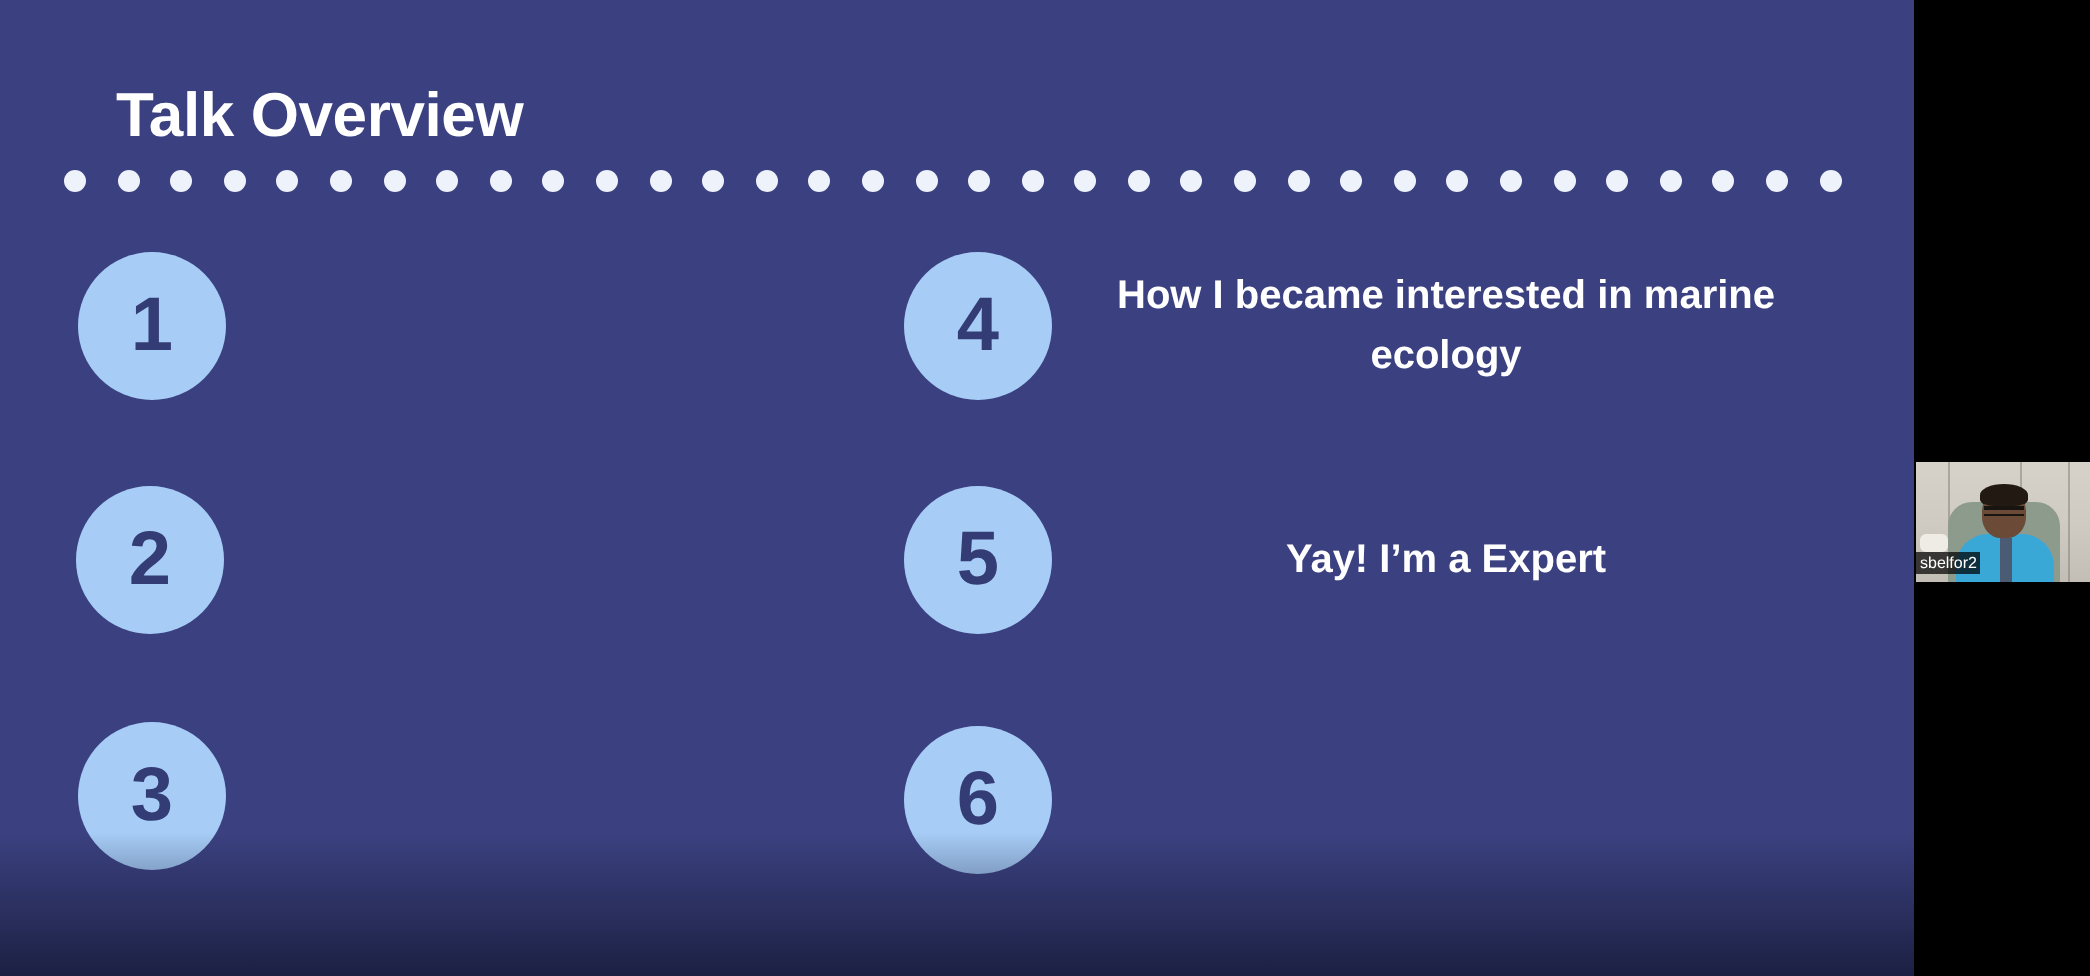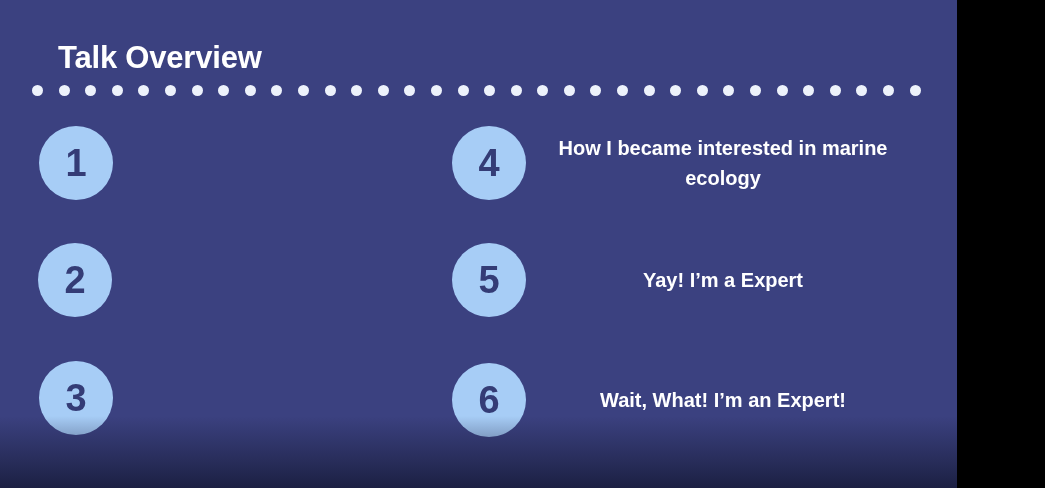--- a/index.html
+++ b/index.html
@@ -299,20 +299,34 @@
       <div class="agenda-label">How I became interested in marine ecology</div>
     </div>
 
     <div class="agenda-item" id="item-5">
       <div class="agenda-badge">5</div>
       <div class="agenda-label">Yay! I’m a Expert</div>
     </div>
 
     <div class="agenda-item" id="item-6">
       <div class="agenda-badge">6</div>
-      <div class="agenda-label">Wait, What! I’m an Expert!</div>
     </div>
 
     <div id="slide-bottom-shade"></div>
   </div>
 
+  <div id="video-tile">
+    <div id="video-frame">
+      <div class="seam" style="left:16px;"></div>
+      <div class="seam" style="left:52px;"></div>
+      <div class="seam" style="left:76px;"></div>
+      <div id="chair"></div>
+      <div id="desk-item"></div>
+      <div id="subj-body"></div>
+      <div id="subj-tie"></div>
+      <div id="subj-head"></div>
+      <div id="subj-hair"></div>
+      <div id="subj-glasses"></div>
+    </div>
+    <div id="video-name">sbelfor2</div>
+  </div>
 
 </div>
 
 </body></html>

